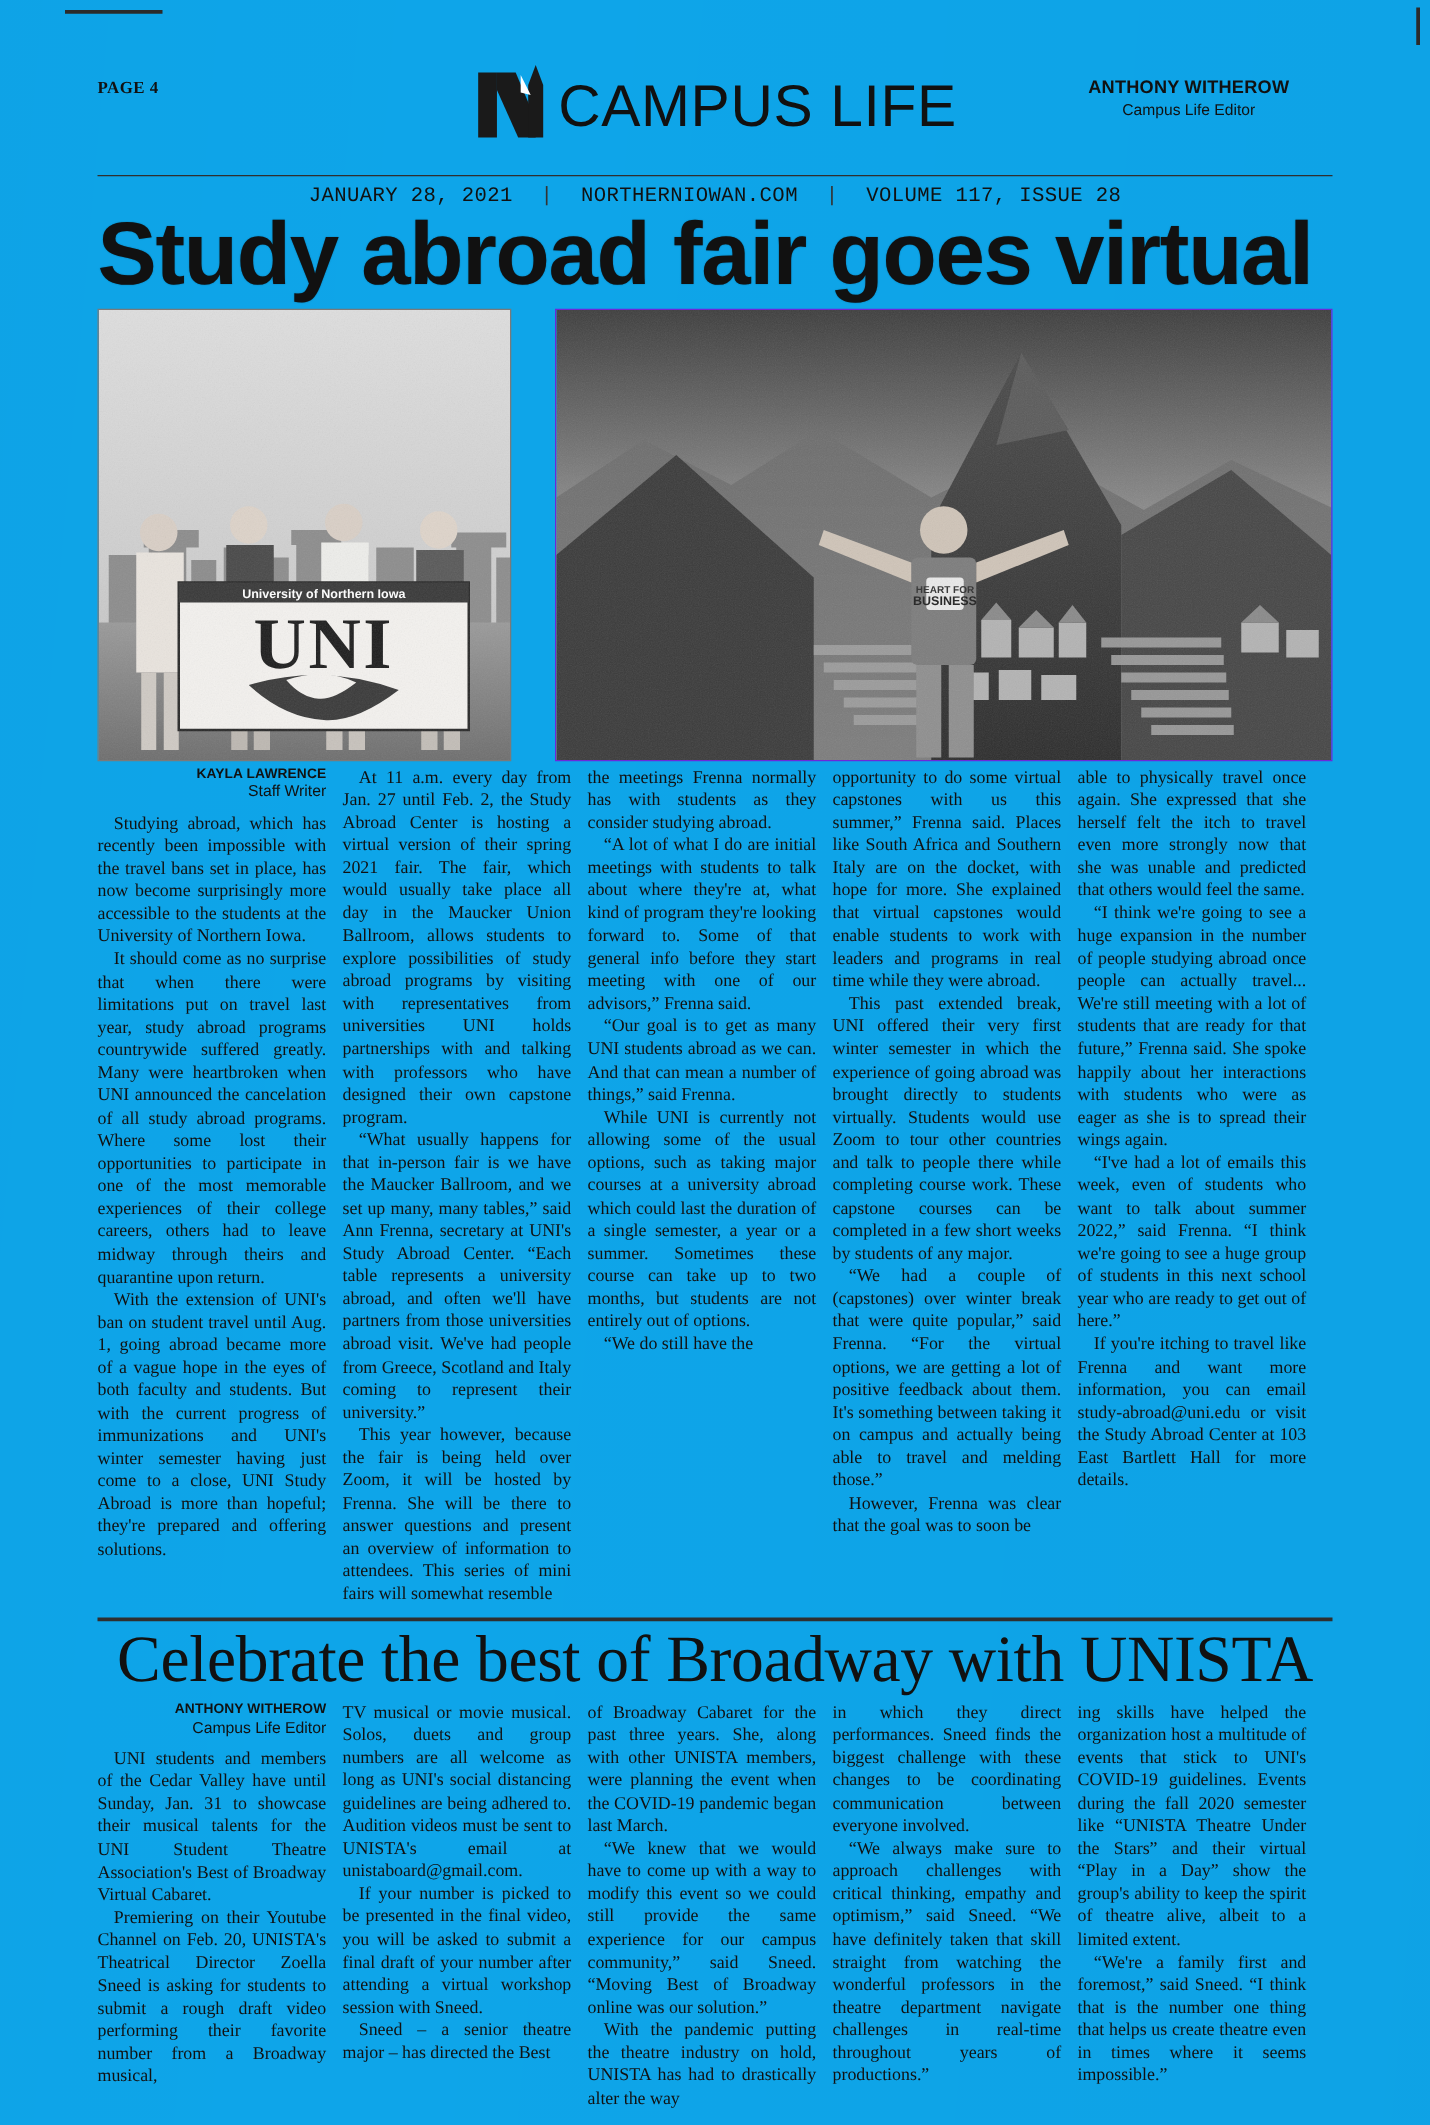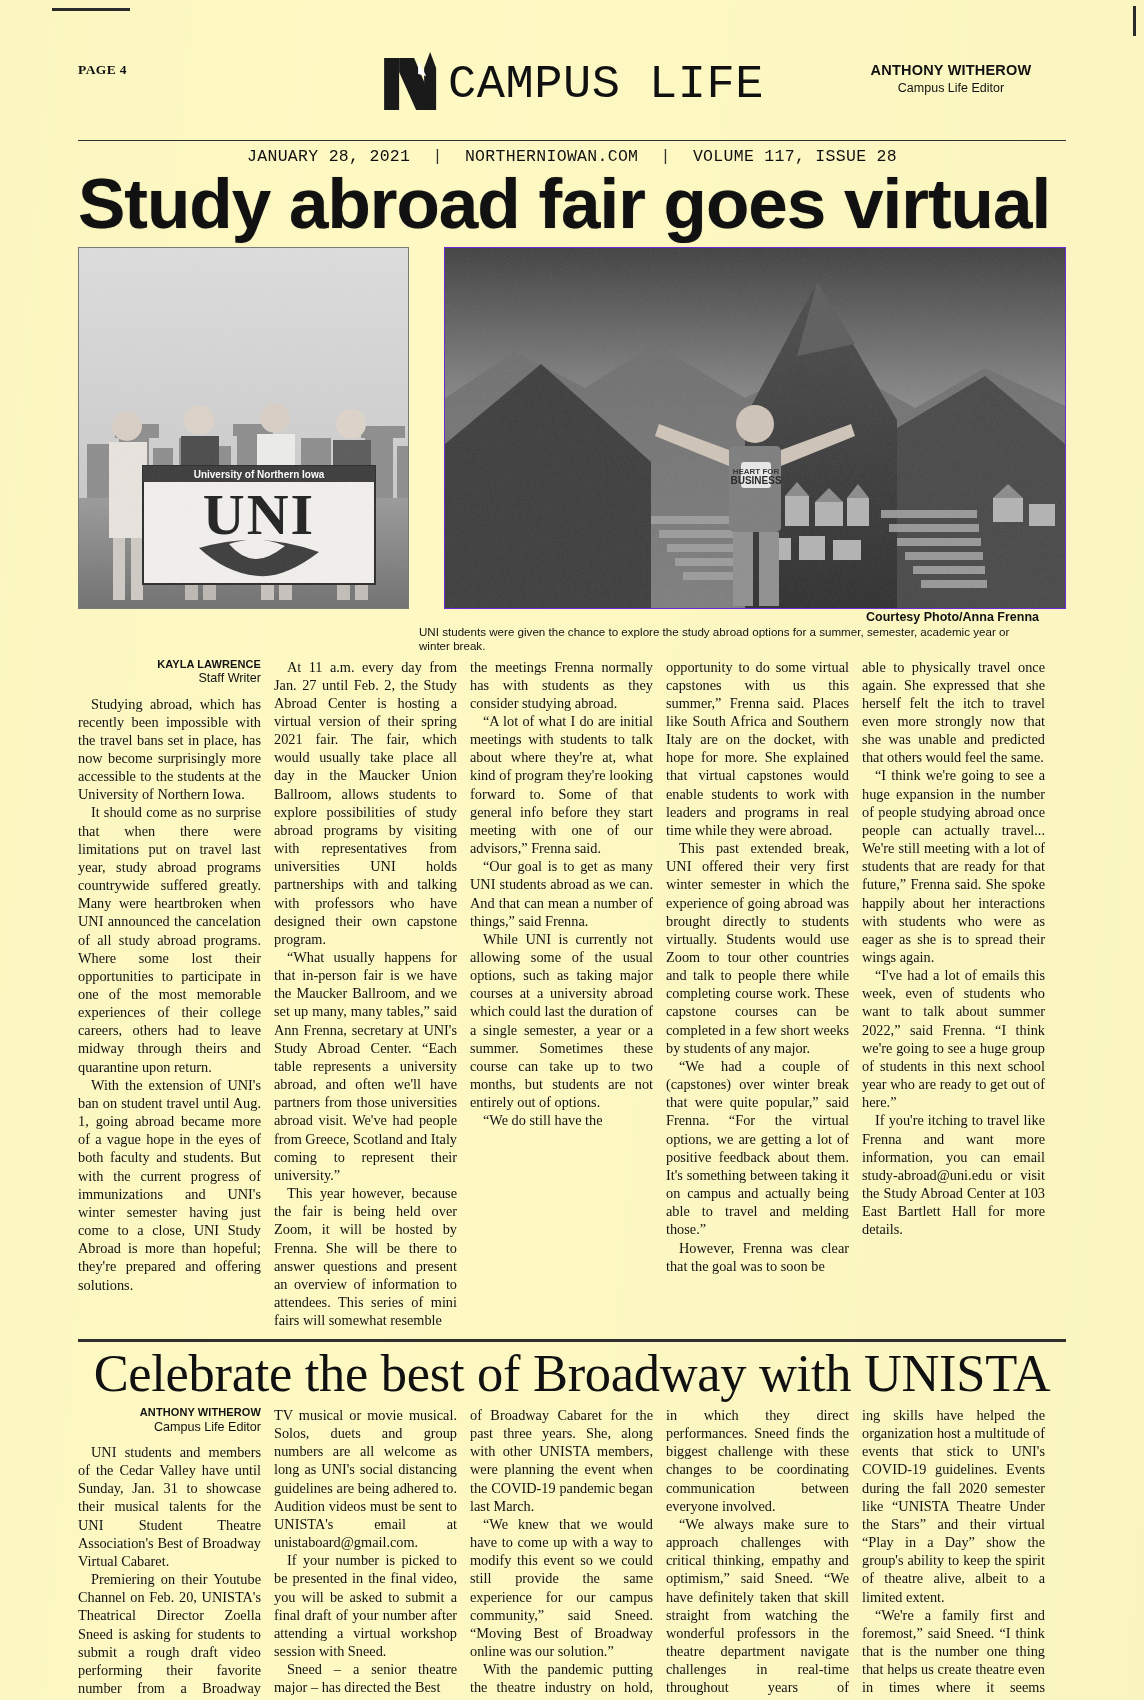--- a/index.html
+++ b/index.html
@@ -5,21 +5,21 @@
 <style>
   html,body{margin:0;padding:0;background:#ffffff;}
   body{
     width:1144px; height:1700px; position:relative; overflow:hidden;
     font-family:"Liberation Serif", serif;
     color:#111;
     -webkit-font-smoothing:antialiased;
   }
   .page{
     position:absolute; left:0; top:0; width:1144px; height:1700px;
-    background:#fef9c3;
+    background:#0ea5e9;
   }
   
   .page:before{
     content:""; position:absolute; inset:0;
     background:
       linear-gradient(95deg, rgba(0,0,0,0.012) 0%, rgba(0,0,0,0.0) 30%, rgba(0,0,0,0.015) 100%);
     pointer-events:none;
   }
   .crop-mark{position:absolute;background:#2b2b2b;}
   .cm-tl{left:52px;top:8px;width:78px;height:3px;}
@@ -35,21 +35,21 @@
     font-size:13.5px;font-weight:700;letter-spacing:.4px;
   }
   .flag{
     position:absolute;left:50%;top:6px;transform:translateX(-50%);
     display:flex;align-items:center;gap:2px;
   }
   .flag-logo{
     width:62px;height:64px;position:relative;display:block;margin-right:4px;
   }
   .flag-title{
-    font-family:Liberation Mono, monospace;
+    font-family:Liberation Sans, sans-serif;
     font-size:47px;line-height:1;font-weight:400;letter-spacing:.5px;
     white-space:nowrap;
   }
   .editor-block{
     position:absolute;right:0;top:16px;text-align:center;width:230px;
   }
   .editor-name{
     font-family:"Liberation Sans",sans-serif;
     font-size:14.5px;font-weight:700;letter-spacing:.2px;line-height:1.2;
   }
@@ -334,24 +334,20 @@
               <text x="311" y="226" font-family="Liberation Sans, sans-serif" font-size="8" fill="#333" text-anchor="middle" font-weight="700">HEART FOR</text>
               <text x="311" y="236" font-family="Liberation Sans, sans-serif" font-size="10" fill="#222" text-anchor="middle" font-weight="700">BUSINESS</text>
               <path d="M284 202 L214 176 L210 188 L284 218 Z" fill="#cfc4b8"></path>
               <path d="M336 202 L406 176 L410 188 L336 218 Z" fill="#cfc4b8"></path>
               <rect x="288" y="284" width="20" height="74" fill="#8f8f8f"></rect>
               <rect x="314" y="284" width="20" height="74" fill="#8f8f8f"></rect>
             </g>
             <rect width="620" height="360" filter="url(#grainR)" opacity=".5"></rect>
           </svg>
         </div>
-        <div class="capwrap">
-          <div class="credit">Courtesy Photo/Anna Frenna</div>
-          <div class="caption">UNI students were given the chance to explore the study abroad options for a summer, semester, academic year or winter break.</div>
-        </div>
       </div>
     </div>
 
     <div class="story1">
       <div class="cols">
 
         <div class="col c1">
           <div class="byline">
             <span class="bn">KAYLA LAWRENCE</span>
             <span class="br">Staff Writer</span>

